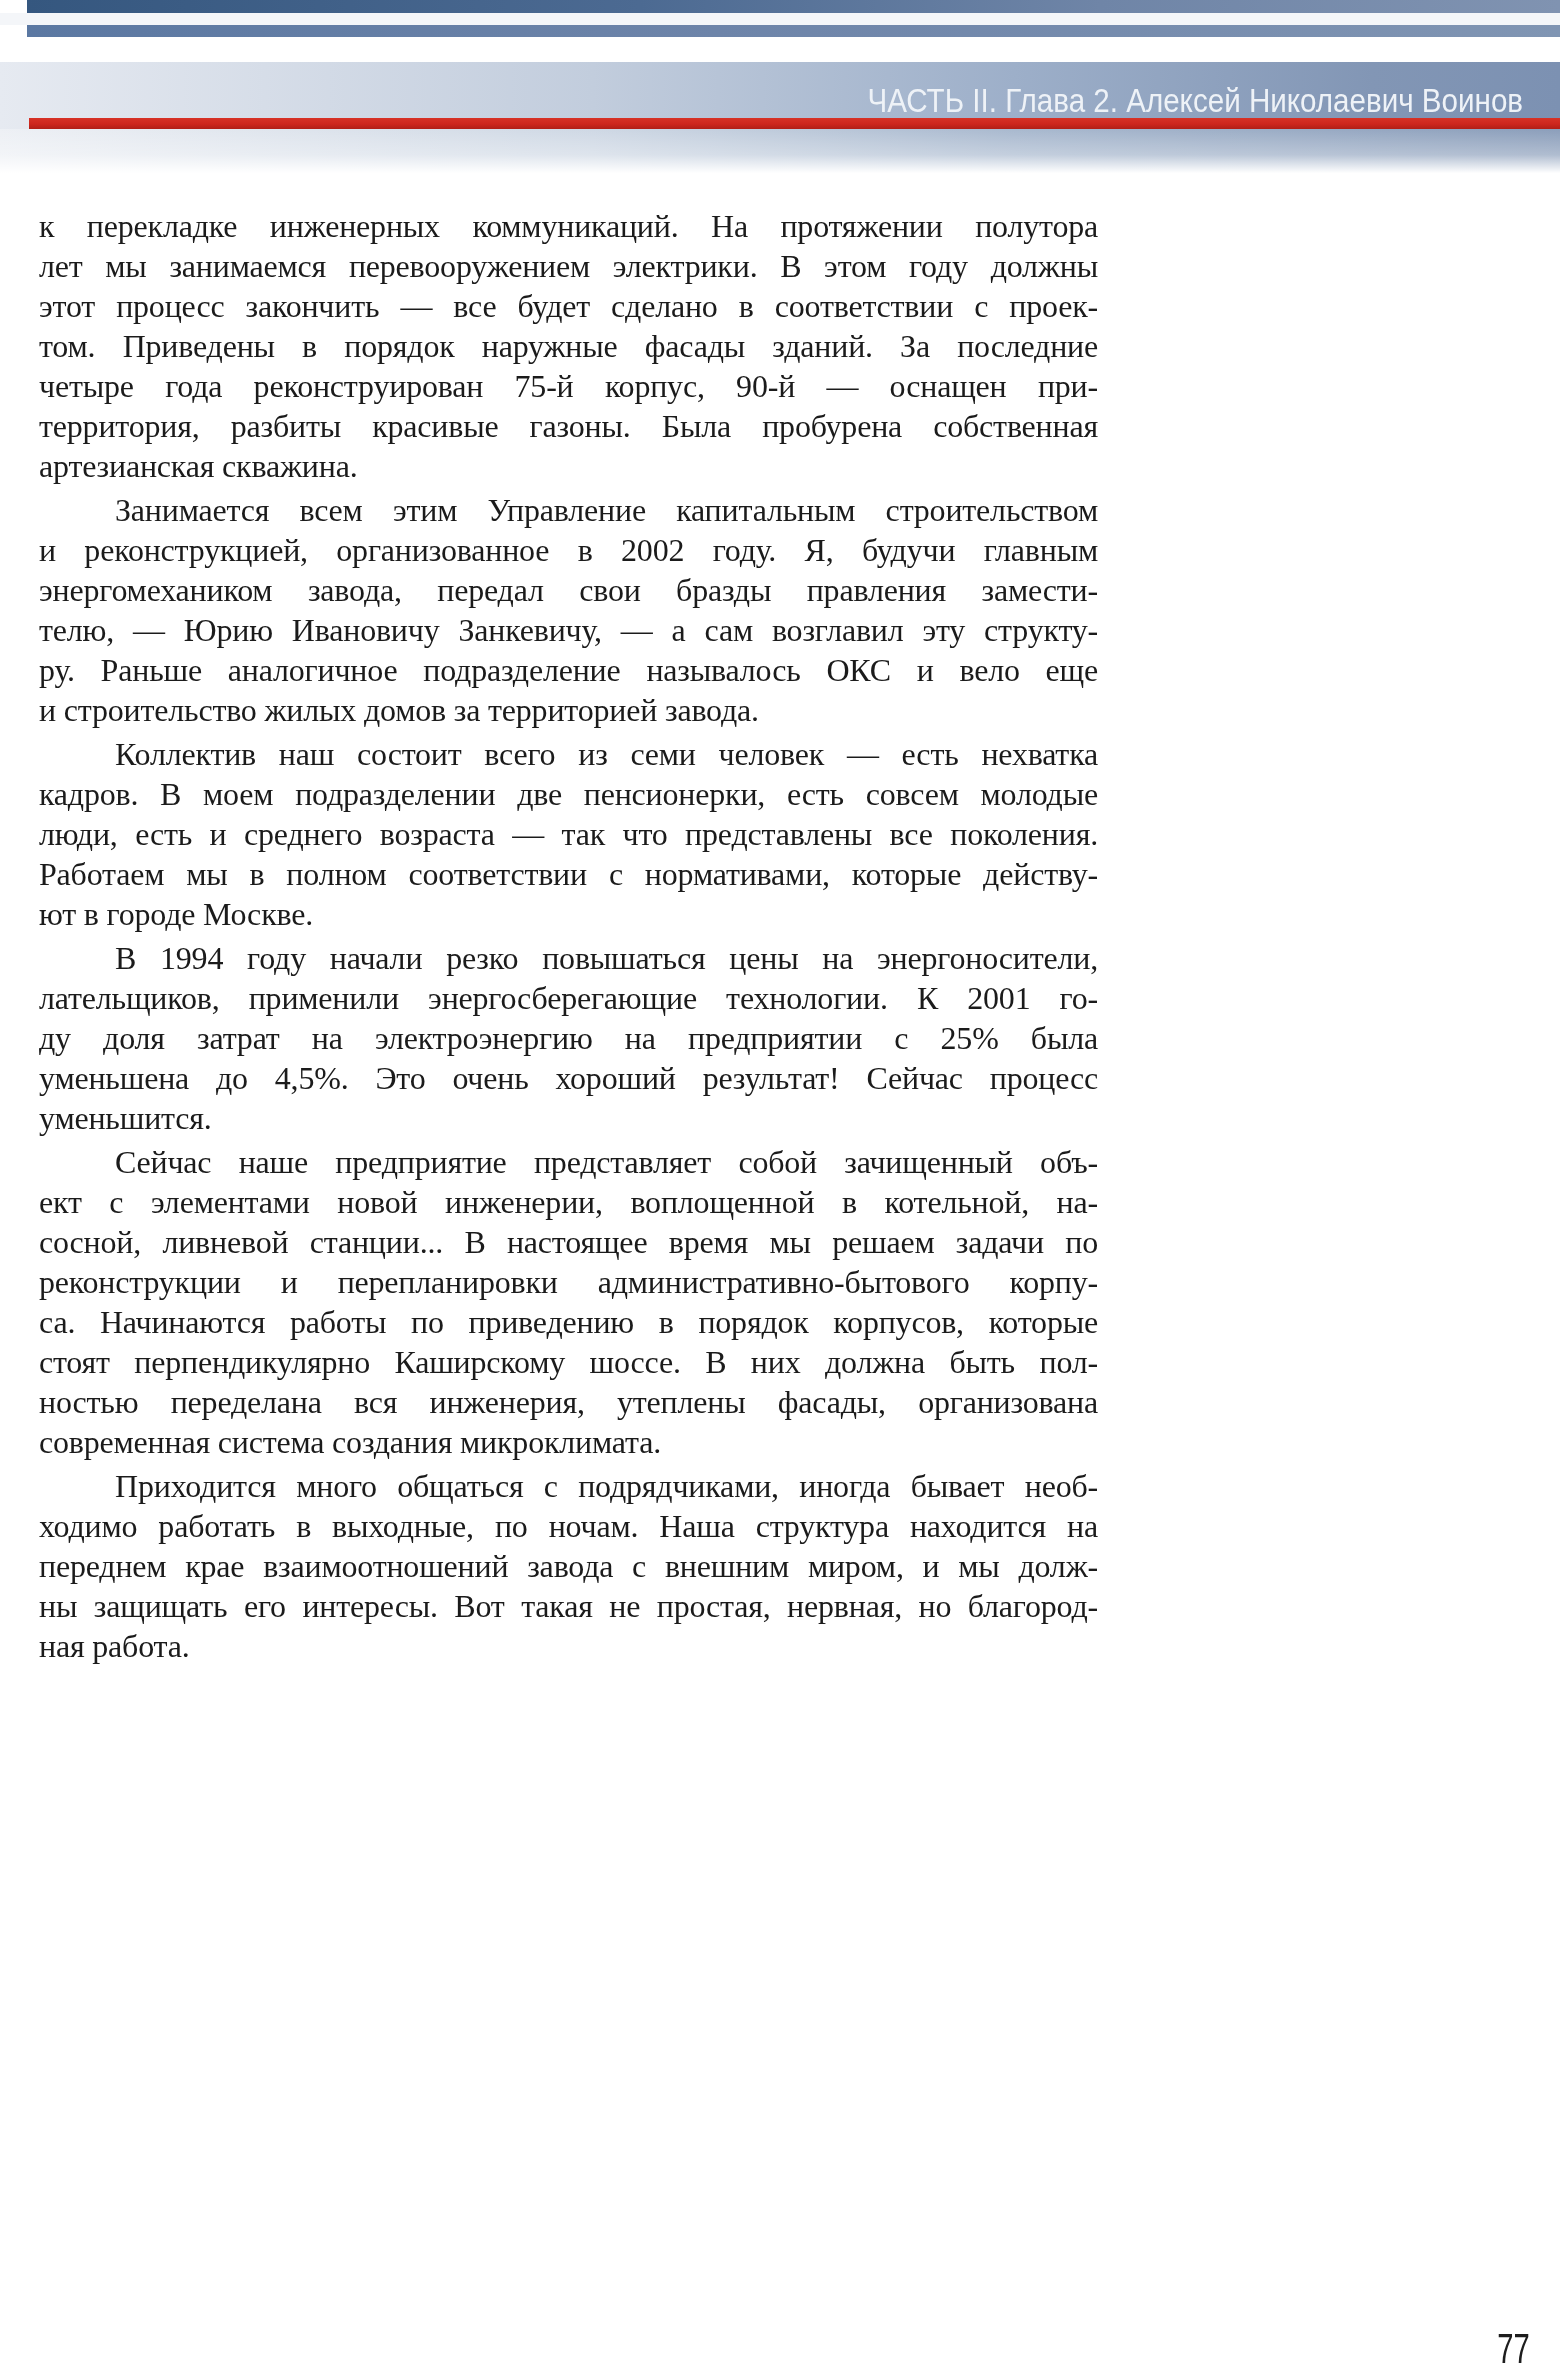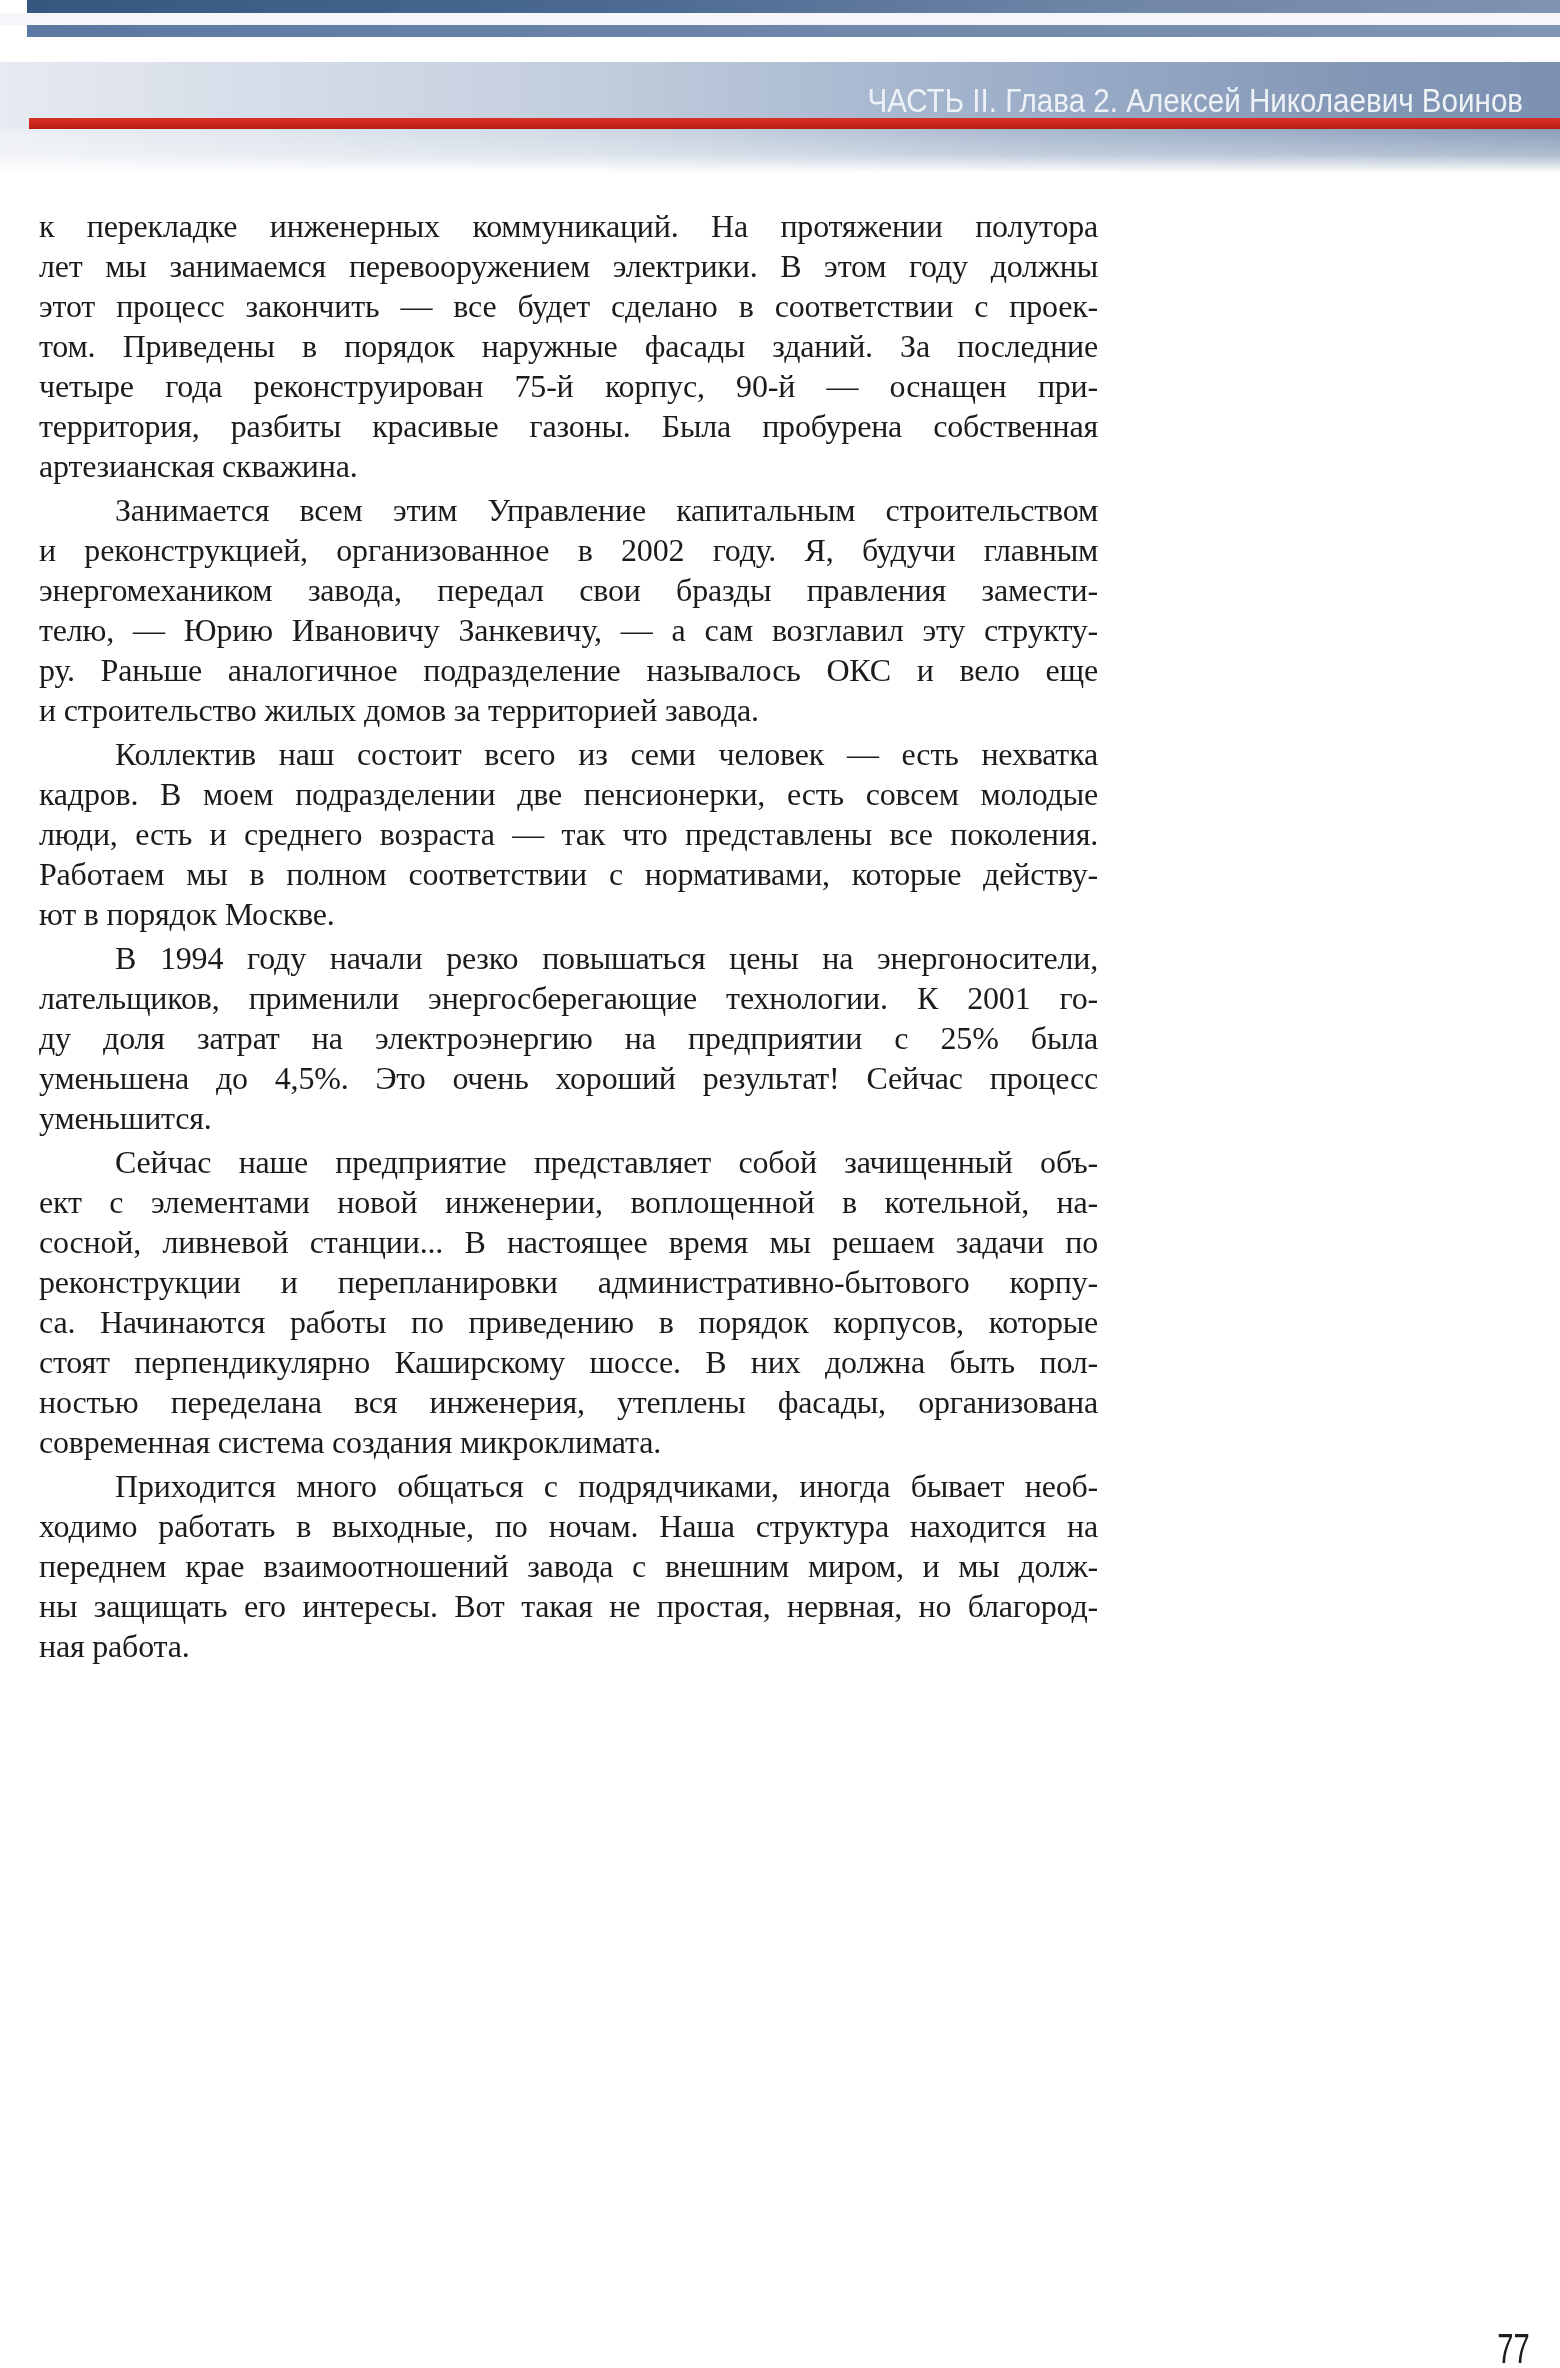--- a/index.html
+++ b/index.html
@@ -115,21 +115,21 @@
       <div class="line">энергомехаником завода, передал свои бразды правления замести-</div>
       <div class="line">телю, — Юрию Ивановичу Занкевичу, — а сам возглавил эту структу-</div>
       <div class="line">ру. Раньше аналогичное подразделение называлось ОКС и вело еще</div>
       <div class="line last">и строительство жилых домов за территорией завода.</div>
     </div>
     <div class="para">
       <div class="line ind">Коллектив наш состоит всего из семи человек — есть нехватка</div>
       <div class="line">кадров. В моем подразделении две пенсионерки, есть совсем молодые</div>
       <div class="line">люди, есть и среднего возраста — так что представлены все поколения.</div>
       <div class="line">Работаем мы в полном соответствии с нормативами, которые действу-</div>
-      <div class="line last">ют в порядок Москве.</div>
+      <div class="line last">ют в городе Москве.</div>
     </div>
     <div class="para">
       <div class="line ind">В 1994 году начали резко повышаться цены на энергоносители,</div>
       <div class="line">лательщиков, применили энергосберегающие технологии. К 2001 го-</div>
       <div class="line">ду доля затрат на электроэнергию на предприятии с 25% была</div>
       <div class="line">уменьшена до 4,5%. Это очень хороший результат! Сейчас процесс</div>
       <div class="line last">уменьшится.</div>
     </div>
     <div class="para">
       <div class="line ind">Сейчас наше предприятие представляет собой зачищенный объ-</div>

